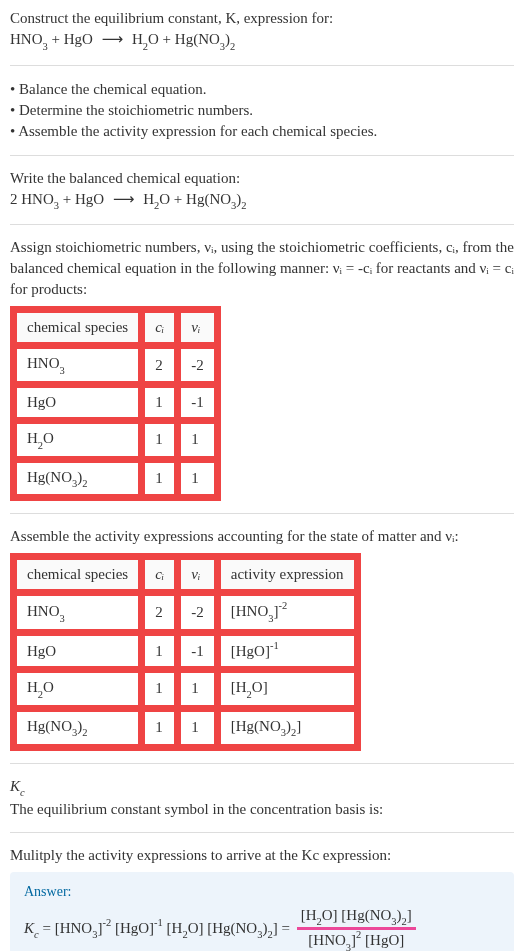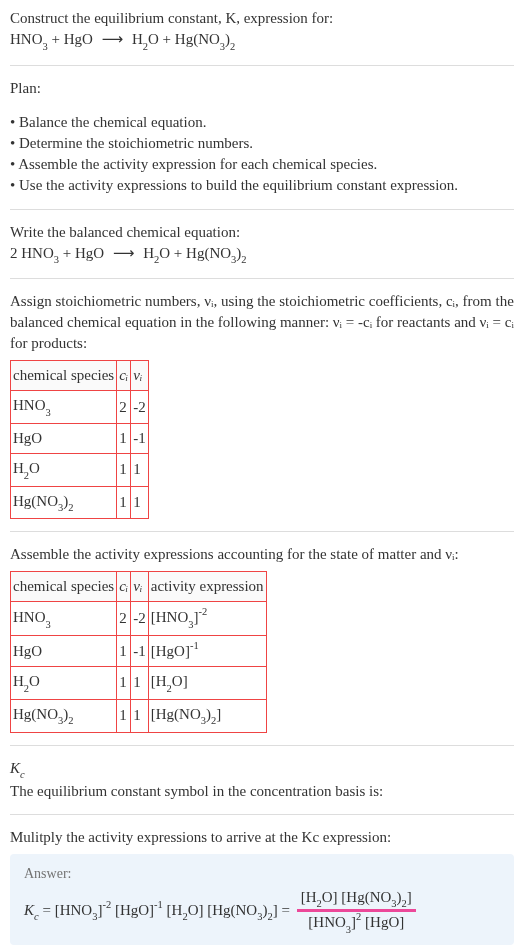--- a/index.html
+++ b/index.html
@@ -19,34 +19,34 @@
   }
   .sub { font-size: 0.7em; vertical-align: sub; position: relative; top: 0.15em; }
   .sup { font-size: 0.7em; vertical-align: super; position: relative; top: -0.1em; }
   .ital { font-style: italic; }
   .arrow { padding: 0 5px; }
   table.datatable {
     border-collapse: collapse;
     margin: 6px 0;
   }
   table.datatable th, table.datatable td {
-    border: 1px solid #ef4444;
-    padding: 4px 2px;
+    border: 7px solid #ef4444;
+    padding: 4px 10px;
     text-align: left;
     font-weight: normal;
   }
   table.datatable th { background: #fafafa; }
   .nowrap { white-space: nowrap; }
   .answer-box {
     background: #edf4fb;
     border-radius: 4px;
     padding: 10px 14px;
     margin-top: 6px;
   }
-  .answer-label { color: #737373; font-size: 14px; display:block; margin-bottom:4px;}
+  .answer-label { color: #0369a1; font-size: 14px; display:block; margin-bottom:4px;}
   .frac {
     display: inline-block;
     vertical-align: middle;
     text-align: center;
     margin: 0 3px;
   }
   .frac .num { display:block; border-bottom: 3px solid #ec4899; padding: 0 4px; line-height:1.2; }
   .frac .den { display:block; padding: 0 4px; line-height:1.2; }
   .eqline { }
   .plan-list { padding-left: 0; list-style: none; margin: 13px 0;}
@@ -60,26 +60,24 @@
   <div>
     <span>HNO</span><span class="sub">3</span><span> + </span><span>HgO</span>
     <span class="arrow">⟶</span>
     <span>H</span><span class="sub">2</span><span>O</span><span> + </span><span>Hg(NO</span><span class="sub">3</span><span>)</span><span class="sub">2</span>
   </div>
 </div>
 
 <hr class="sep">
 
 <div>
-  <div>Plan:</div>
   <ul class="plan-list">
     <li>Balance the chemical equation.</li>
     <li>Determine the stoichiometric numbers.</li>
     <li>Assemble the activity expression for each chemical species.</li>
-    <li>Use the activity expressions to build the equilibrium constant expression.</li>
   </ul>
 </div>
 
 <hr class="sep">
 
 <div>
   <div>Write the balanced chemical equation:</div>
   <div>
     <span>2 </span><span>HNO</span><span class="sub">3</span><span> + </span><span>HgO</span>
     <span class="arrow">⟶</span>

